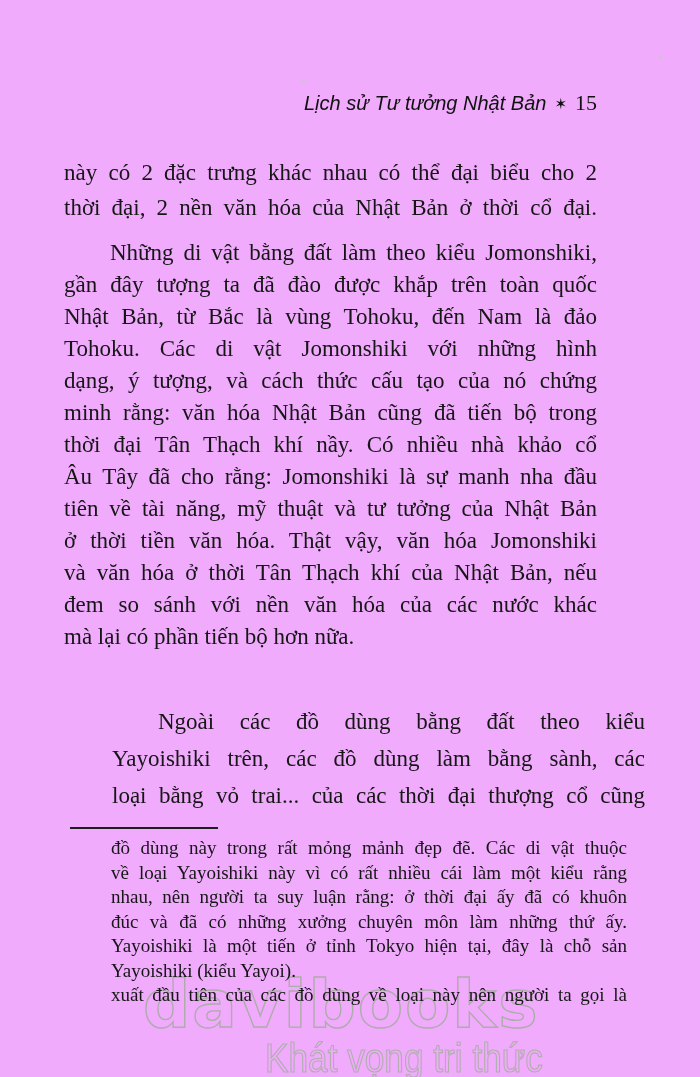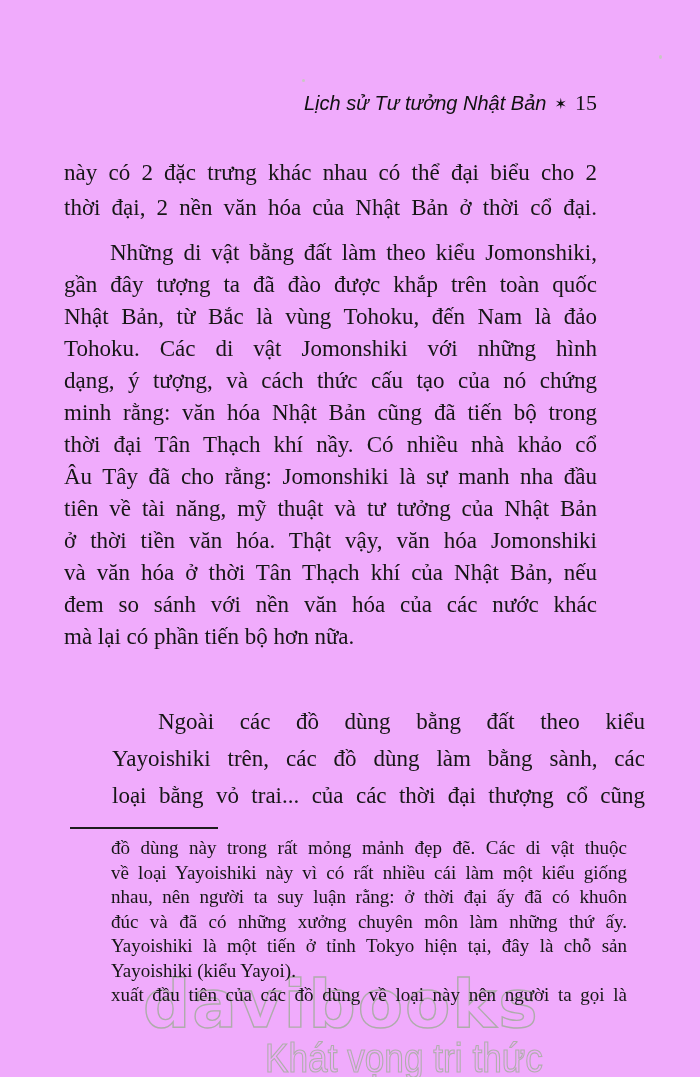--- a/index.html
+++ b/index.html
@@ -134,21 +134,21 @@
   <div class="para p3">
     <div class="line indent">Ngoài các đồ dùng bằng đất theo kiểu</div>
     <div class="line">Yayoishiki trên, các đồ dùng làm bằng sành, các</div>
     <div class="line">loại bằng vỏ trai... của các thời đại thượng cổ cũng</div>
   </div>
 
   <div class="fn-rule"></div>
 
   <div class="footnote">
     <div class="line">đồ dùng này trong rất mỏng mảnh đẹp đẽ. Các di vật thuộc</div>
-    <div class="line">về loại Yayoishiki này vì có rất nhiều cái làm một kiểu giống</div>
+    <div class="line">về loại Yayoishiki này vì có rất nhiều cái làm một kiểu rằng</div>
     <div class="line">nhau, nên người ta suy luận rằng: ở thời đại ấy đã có khuôn</div>
     <div class="line">đúc và đã có những xưởng chuyên môn làm những thứ ấy.</div>
     <div class="line">Yayoishiki là một tiến ở tỉnh Tokyo hiện tại, đây là chỗ sản</div>
     <div class="line short">Yayoishiki (kiểu Yayoi).</div>
     <div class="line">xuất đầu tiên của các đồ dùng về loại này nên người ta gọi là</div>
   </div>
 
   <div class="wm-brand">davibooks</div>
   <div class="wm-slogan">Khát vọng tri thức</div>
 

